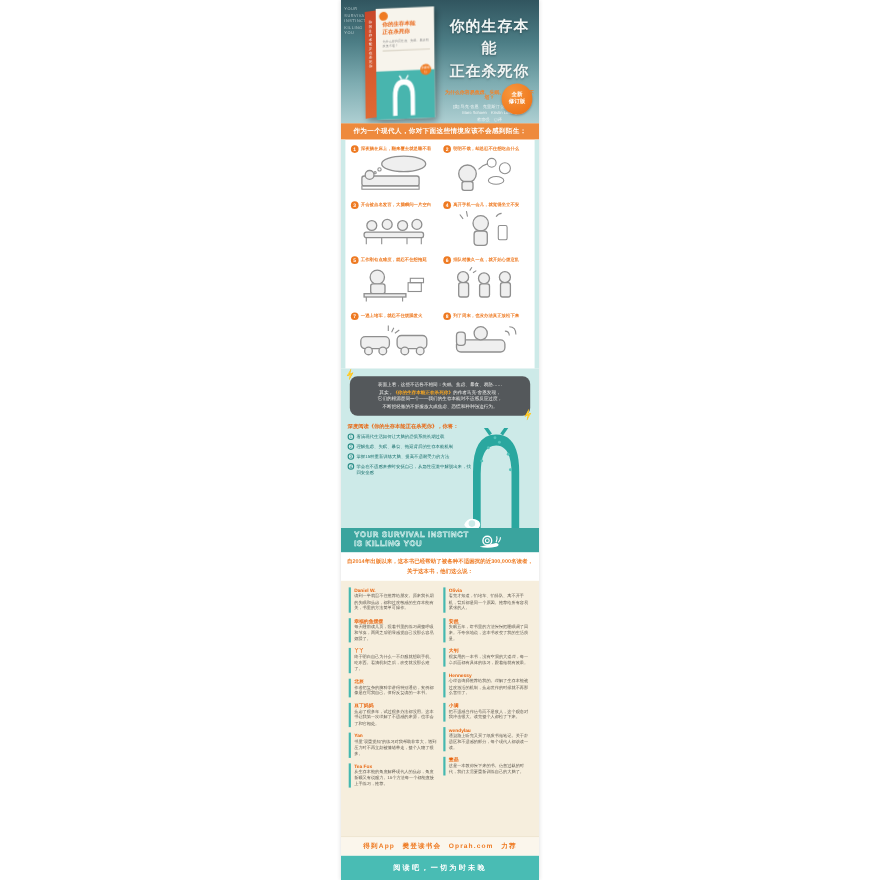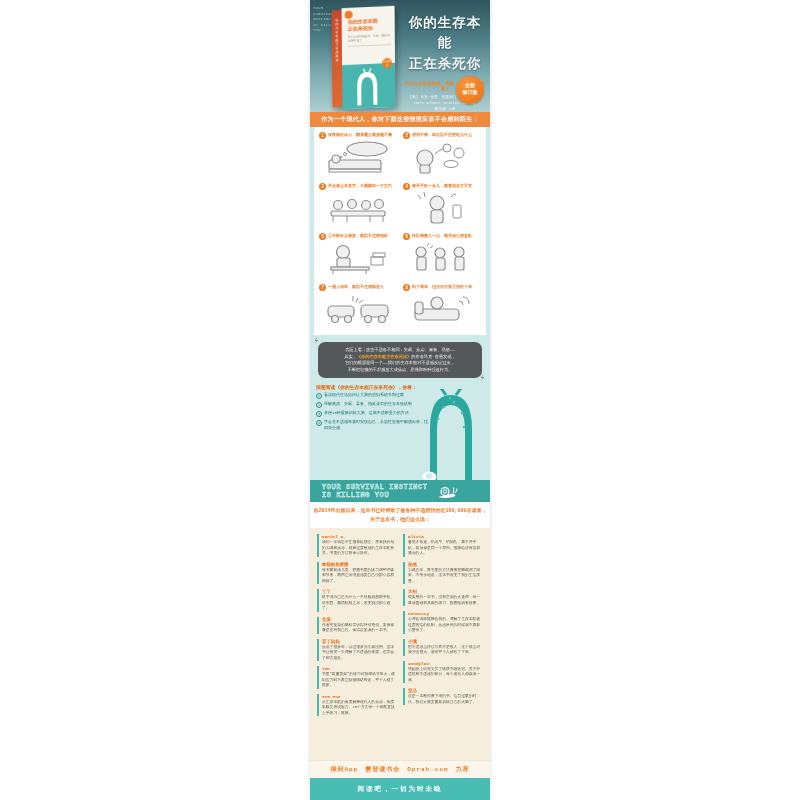--- a/index.html
+++ b/index.html
@@ -1,18 +1,18 @@
 <!DOCTYPE html>
 <html><head>
 <meta charset="utf-8">
 <style>
   html,body{margin:0;padding:0;background:#ffffff;}
   *{box-sizing:border-box;}
   .canvas{position:relative;width:772px;height:800px;background:#ffffff;overflow:hidden;
-          font-family:Liberation Mono, monospace;}
+          font-family:Liberation Sans, sans-serif;}
   .strip{position:absolute;left:310px;top:0;width:180px;height:800px;background:#fff;
          box-shadow:0 0 4px rgba(0,0,0,.15);}
 
   
   .sec-header{position:relative;height:112px;
     background:linear-gradient(180deg,#31555f 0%,#4c7d85 34%,#7fadb2 68%,#aecfd2 100%);overflow:hidden;}
   .side-words{position:absolute;left:3px;top:6px;width:26px;color:#e8f2f2;opacity:.65;
     font-size:3.5px;line-height:1.6;letter-spacing:.5px;text-transform:uppercase;}
   .book{position:absolute;left:22px;top:7px;width:64px;height:102px;transform:rotate(-.5deg);
     filter:drop-shadow(2px 3px 3px rgba(0,0,0,.35));}

